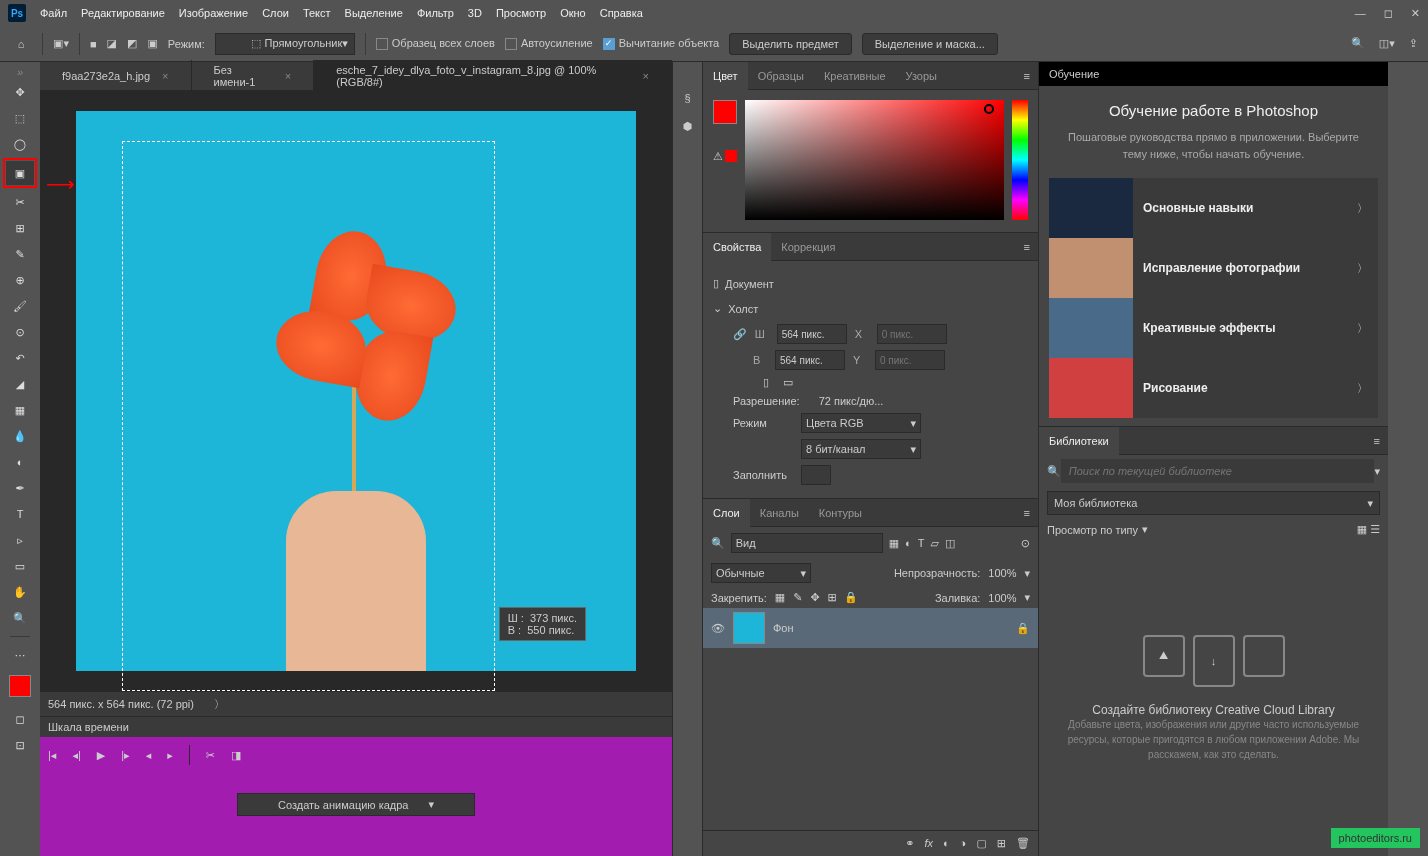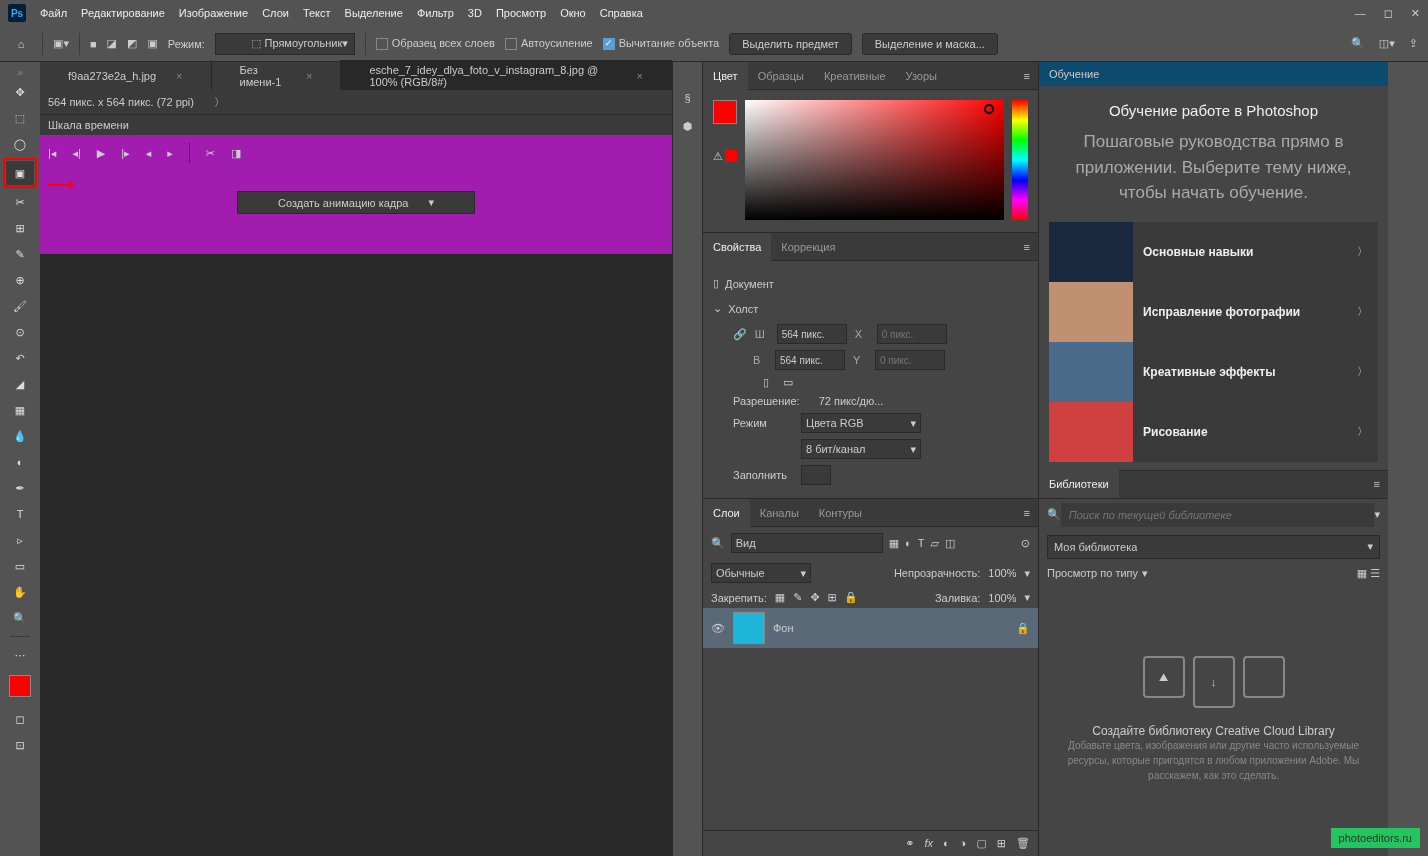--- a/index.html
+++ b/index.html
@@ -17,21 +17,21 @@
 .checkbox.checked:after{content:"✓";position:absolute;color:#fff;font-size:9px;left:1px;top:-1px}
 .opt-btn{background:#3a3a3a;border:1px solid #2a2a2a;padding:4px 12px;border-radius:3px}
 .main{display:flex;height:794px}
 .toolbar{width:40px;background:#535353;display:flex;flex-direction:column;align-items:center;padding-top:4px;gap:2px}
 .tool{width:28px;height:24px;display:flex;align-items:center;justify-content:center;color:#ddd;position:relative}
 .tool.active{background:#3a3a3a}
 .tool-hl{border:2px solid red;padding:1px}
 .fgswatch{width:22px;height:22px;background:red;border:1px solid #888;margin-top:6px}
 .doc-area{width:632px;background:#282828;display:flex;flex-direction:column}
 .tabs{height:28px;background:#3a3a3a;display:flex;align-items:center}
-.tab{padding:0 28px;height:32px;display:flex;align-items:center;gap:20px;color:#aaa;border-right:1px solid #282828}
+.tab{padding:0 22px;height:32px;display:flex;align-items:center;gap:12px;color:#aaa;border-right:1px solid #282828}
 .tab.active{background:#282828;color:#fff}
 .tab-close{color:#888}
 .canvas-wrap{flex:1;display:flex;align-items:center;justify-content:center;position:relative;background:#282828}
 .canvas{width:560px;height:560px;background:#1db5d8;position:relative}
 .marquee{position:absolute;border:1px dashed #fff}
 .hand{position:absolute;bottom:0;left:210px;width:140px;height:180px;background:#e8b896;border-radius:50px 50px 0 0}
 .stick{position:absolute;left:276px;top:250px;width:4px;height:310px;background:#d4a857}
 .petal{position:absolute;width:70px;height:90px;background:radial-gradient(#ff6b35,#e8491d);border-radius:50% 50% 50% 0}
 .info-box{position:absolute;background:#3a3a3a;border:1px solid #666;padding:4px 8px;right:50px;bottom:30px;font-size:10px}
 .statusbar{height:24px;background:#3a3a3a;display:flex;align-items:center;padding:0 8px;color:#aaa;font-size:10px}
@@ -60,24 +60,24 @@
 .prop-select{background:#3a3a3a;border:1px solid #2a2a2a;width:120px;height:20px;padding:0 4px;display:flex;align-items:center;justify-content:space-between}
 .layers-panel{border-top:1px solid #2a2a2a;flex:1;display:flex;flex-direction:column}
 .layers-filter{padding:6px 8px;display:flex;align-items:center;gap:6px}
 .filter-input{background:#3a3a3a;border:1px solid #2a2a2a;height:20px;flex:0 0 60px;padding:0 4px}
 .layers-opts{padding:4px 8px;display:flex;align-items:center;gap:8px;font-size:10px;color:#888}
 .layers-lock{padding:4px 8px;display:flex;align-items:center;gap:8px;font-size:10px;color:#888}
 .layer-row{display:flex;align-items:center;padding:4px 8px;gap:8px;background:#5a6978}
 .layer-thumb{width:32px;height:32px;background:#1db5d8;border:1px solid #888}
 .layers-footer{margin-top:auto;padding:6px 8px;display:flex;justify-content:flex-end;gap:10px;color:#aaa;border-top:1px solid #2a2a2a}
 .panels-right{width:350px;background:#454545;display:flex;flex-direction:column;border-left:1px solid #2a2a2a}
-.learn-hdr{background:#0c4a6e;padding:6px 10px}
+.learn-hdr{background:#000000;padding:6px 10px}
 .learn-body{padding:16px;text-align:center}
 .learn-title{font-size:15px;color:#eee;margin-bottom:10px}
-.learn-desc{color:#aaa;font-size:17px;line-height:1.5}
+.learn-desc{color:#aaa;font-size:11px;line-height:1.5}
 .learn-list{padding:0 10px;display:flex;flex-direction:column;}
 .learn-item{height:60px;background:#3a3a3a;display:flex;align-items:center;gap:10px;padding-right:10px}
 .learn-thumb{width:84px;height:60px;background:#2a4a6a}
 .learn-label{flex:1;color:#eee;font-size:12px;font-weight:bold}
 .lib-panel{border-top:1px solid #2a2a2a;margin-top:8px;flex:1;display:flex;flex-direction:column}
 .lib-search{background:#3a3a3a;border:none;height:24px;width:100%;padding:0 8px;color:#888;font-style:italic}
 .lib-select{background:#3a3a3a;border:1px solid #2a2a2a;height:24px;margin:4px 8px;padding:0 6px;display:flex;align-items:center;justify-content:space-between}
 .lib-body{flex:1;display:flex;flex-direction:column;align-items:center;justify-content:center;padding:20px;text-align:center}
 .lib-icons{display:flex;gap:8px;margin-bottom:16px;color:#888}
 .lib-icon-box{width:42px;height:42px;border:2px solid #888;border-radius:4px}
@@ -177,20 +177,35 @@
         </div>
       <div class="tab">
           <span>Без имени-1</span>
           <span class="tab-close">×</span>
         </div>
       <div class="tab active">
           <span>esche_7_idey_dlya_foto_v_instagram_8.jpg @ 100% (RGB/8#)</span>
           <span class="tab-close">×</span>
         </div>
     </div>
+    <div class="canvas-wrap">
+      <div class="canvas">
+        <div class="marquee" style="left:46px;top:30px;width:373px;height:550px"></div>
+        <div class="stick"></div>
+        <div class="petal" style="left:240px;top:120px;transform:rotate(10deg)"></div>
+        <div class="petal" style="left:300px;top:150px;transform:rotate(100deg)"></div>
+        <div class="petal" style="left:280px;top:220px;transform:rotate(190deg)"></div>
+        <div class="petal" style="left:210px;top:190px;transform:rotate(280deg)"></div>
+        <div class="hand"></div>
+        <div class="info-box">
+          <div><span>Ш :</span> &nbsp;<span>373 пикс.</span></div>
+          <div><span>В :</span> &nbsp;<span>550 пикс.</span></div>
+        </div>
+      </div>
+    </div>
     <div class="statusbar">
       <span>564 пикс. x 564 пикс. (72 ppi)</span>
         <span style="margin-left:20px">〉</span>
     </div>
     <div class="timeline">
       <div class="timeline-hdr">
           <span>Шкала времени</span>
         </div>
       <div class="timeline-ctrls">
         <span>|◂</span>

